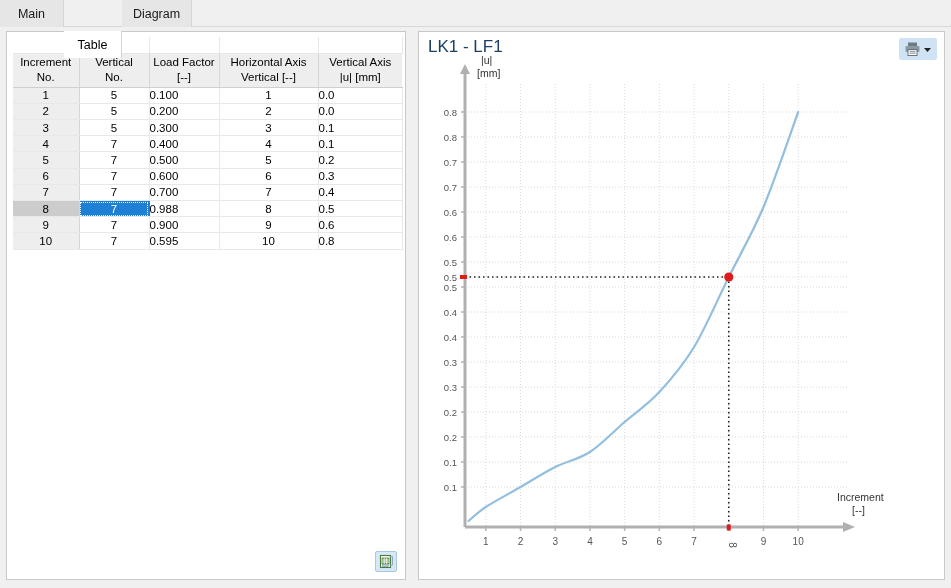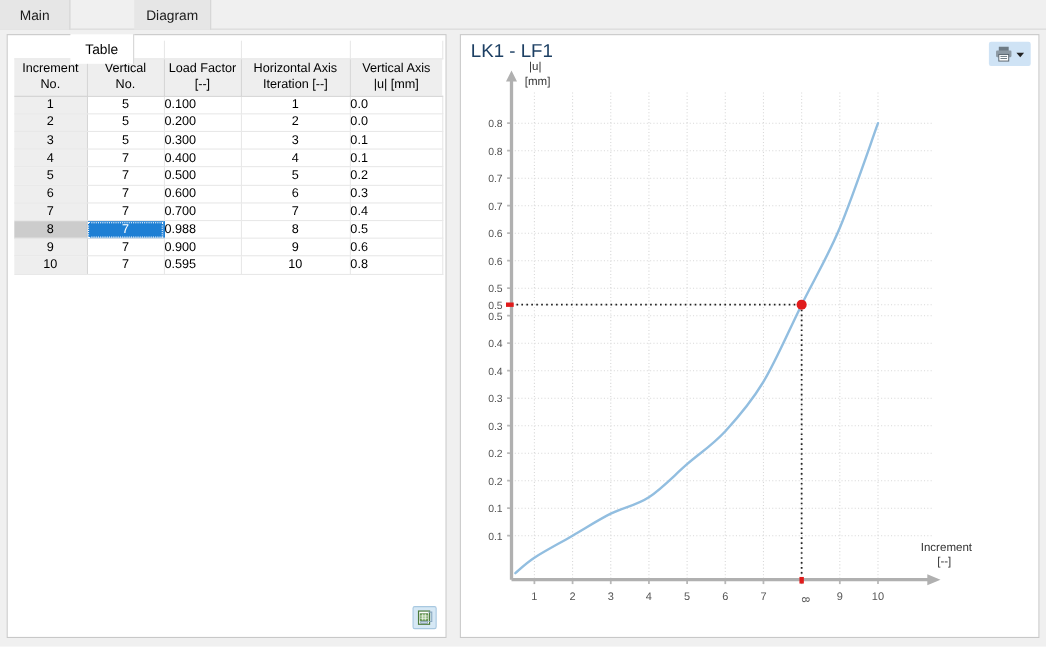--- a/index.html
+++ b/index.html
@@ -189,21 +189,21 @@
           <th>
             <div>Vertical</div>
             <div>No.</div>
           </th>
           <th>
             <div>Load Factor</div>
             <div>[--]</div>
           </th>
           <th>
             <div>Horizontal Axis</div>
-            <div>Iteration [--]</div>
+            <div>Vertical [--]</div>
           </th>
           <th>
             <div>Vertical Axis</div>
             <div>|u| [mm]</div>
           </th>
         </tr>
       </tbody>
       <tbody id="grid-body">
           <tr>
             <td class="c-rowhdr">1</td>

